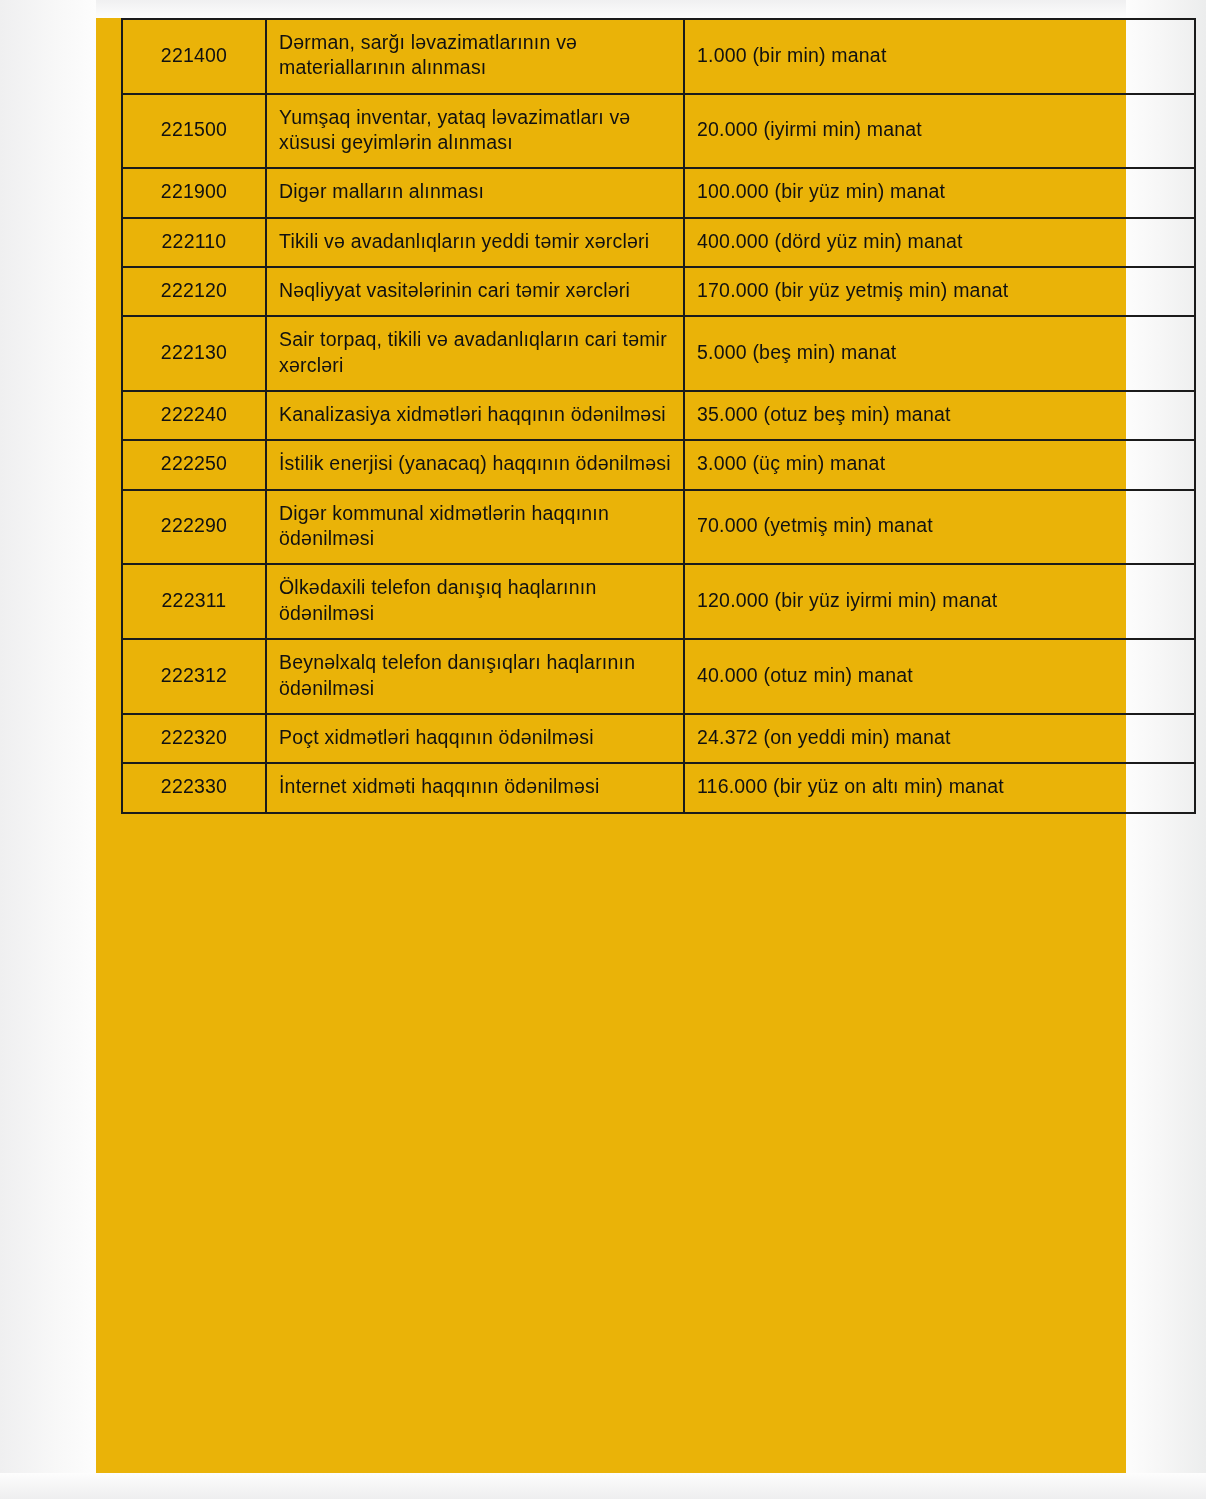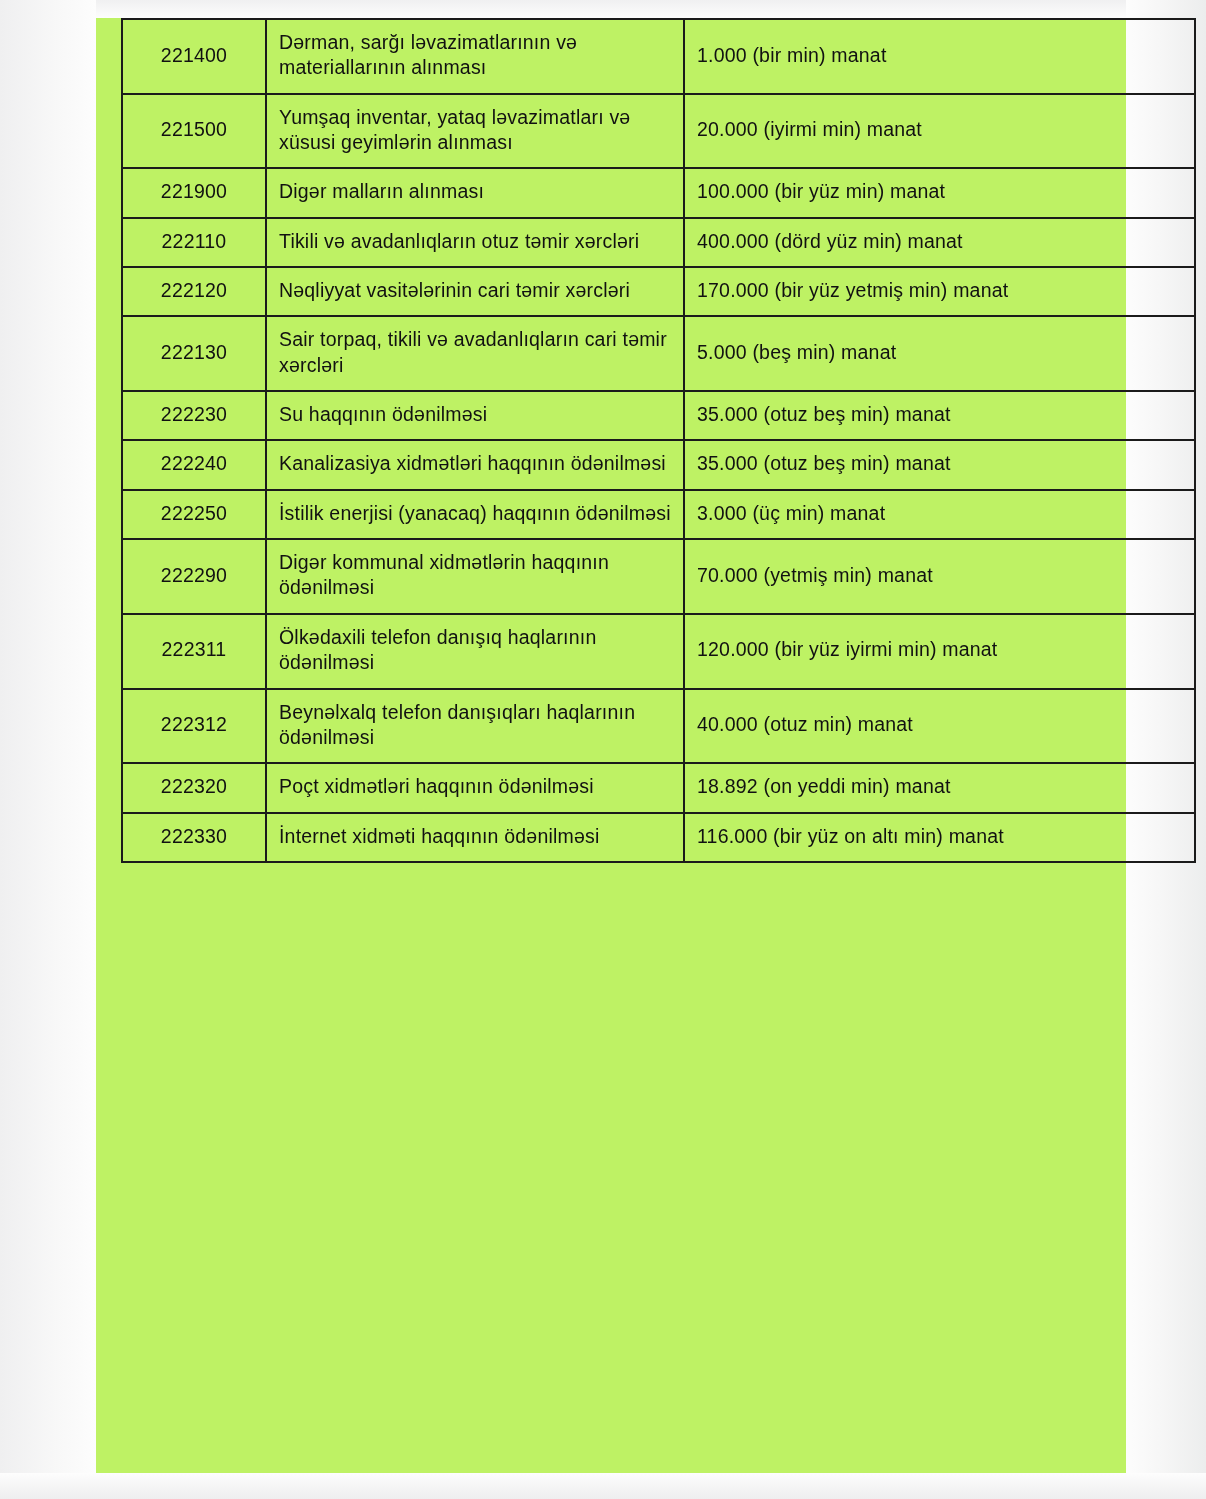--- a/index.html
+++ b/index.html
@@ -11,21 +11,21 @@
     width: 1206px;
     height: 1499px;
     font-family: "Liberation Sans", sans-serif;
     position: relative;
     overflow: hidden;
   }
   
   .page {
     position: absolute;
     inset: 0;
-    background: #bef264;
+    background: #eab308;
   }
   .edge-left {
     position: absolute;
     left: 0; top: 0; bottom: 0;
     width: 96px;
     background: linear-gradient(to right, #efeff0 0%, #f8f8f8 60%, #fdfdfd 100%);
   }
   .edge-right {
     position: absolute;
     right: 0; top: 0; bottom: 0;
@@ -105,37 +105,32 @@
             <td class="name">Yumşaq inventar, yataq ləvazimatları və xüsusi geyimlərin alınması</td>
             <td class="amount">20.000 (iyirmi min) manat</td>
           </tr>
           <tr>
             <td class="code">221900</td>
             <td class="name">Digər malların alınması</td>
             <td class="amount">100.000 (bir yüz min) manat</td>
           </tr>
           <tr>
             <td class="code">222110</td>
-            <td class="name">Tikili və avadanlıqların otuz təmir xərcləri</td>
+            <td class="name">Tikili və avadanlıqların yeddi təmir xərcləri</td>
             <td class="amount">400.000 (dörd yüz min) manat</td>
           </tr>
           <tr>
             <td class="code">222120</td>
             <td class="name">Nəqliyyat vasitələrinin cari təmir xərcləri</td>
             <td class="amount">170.000 (bir yüz yetmiş min) manat</td>
           </tr>
           <tr>
             <td class="code">222130</td>
             <td class="name">Sair torpaq, tikili və avadanlıqların cari təmir xərcləri</td>
             <td class="amount">5.000 (beş min) manat</td>
-          </tr>
-          <tr>
-            <td class="code">222230</td>
-            <td class="name">Su haqqının ödənilməsi</td>
-            <td class="amount">35.000 (otuz beş min) manat</td>
           </tr>
           <tr>
             <td class="code">222240</td>
             <td class="name">Kanalizasiya xidmətləri haqqının ödənilməsi</td>
             <td class="amount">35.000 (otuz beş min) manat</td>
           </tr>
           <tr>
             <td class="code">222250</td>
             <td class="name">İstilik enerjisi (yanacaq) haqqının ödənilməsi</td>
             <td class="amount">3.000 (üç min) manat</td>
@@ -151,21 +146,21 @@
             <td class="amount">120.000 (bir yüz iyirmi min) manat</td>
           </tr>
           <tr>
             <td class="code">222312</td>
             <td class="name">Beynəlxalq telefon danışıqları haqlarının ödənilməsi</td>
             <td class="amount">40.000 (otuz min) manat</td>
           </tr>
           <tr>
             <td class="code">222320</td>
             <td class="name">Poçt xidmətləri haqqının ödənilməsi</td>
-            <td class="amount">18.892 (on yeddi min) manat</td>
+            <td class="amount">24.372 (on yeddi min) manat</td>
           </tr>
           <tr>
             <td class="code">222330</td>
             <td class="name">İnternet xidməti haqqının ödənilməsi</td>
             <td class="amount">116.000 (bir yüz on altı min) manat</td>
           </tr>
         </tbody>
     </table>
   </div>
 </div>

